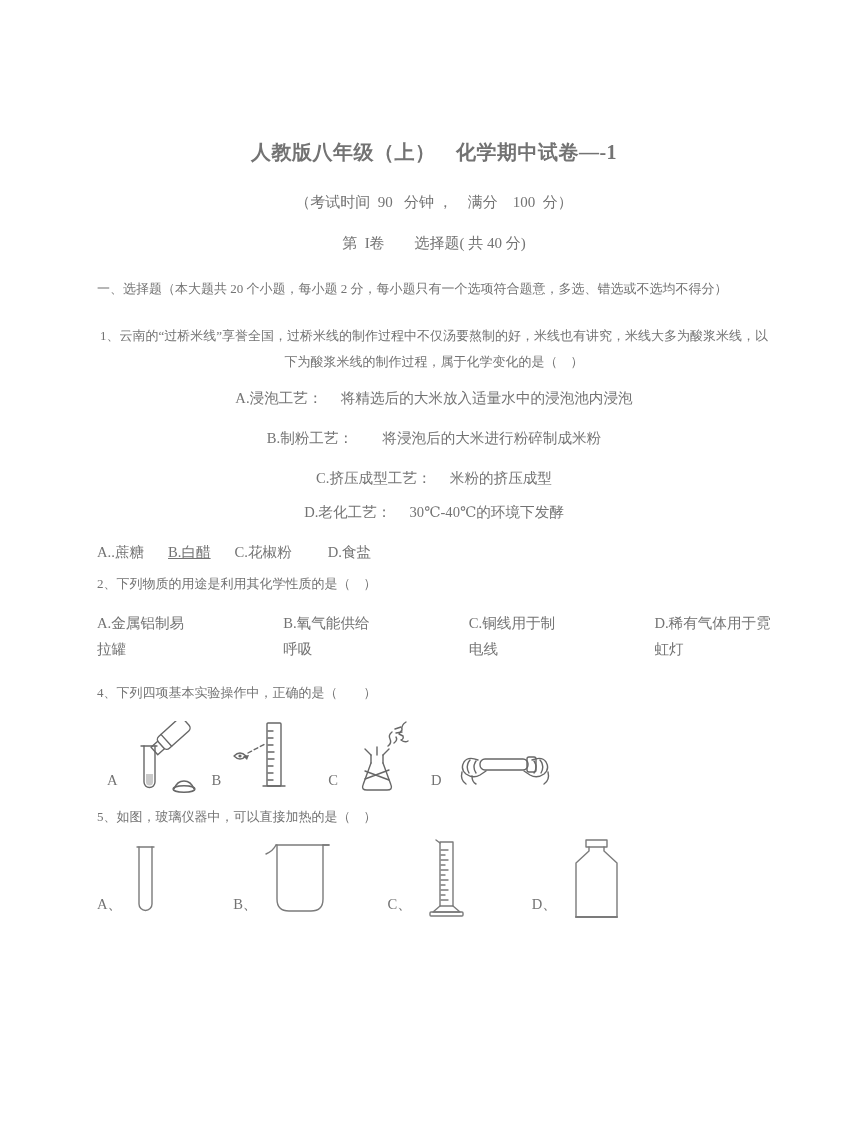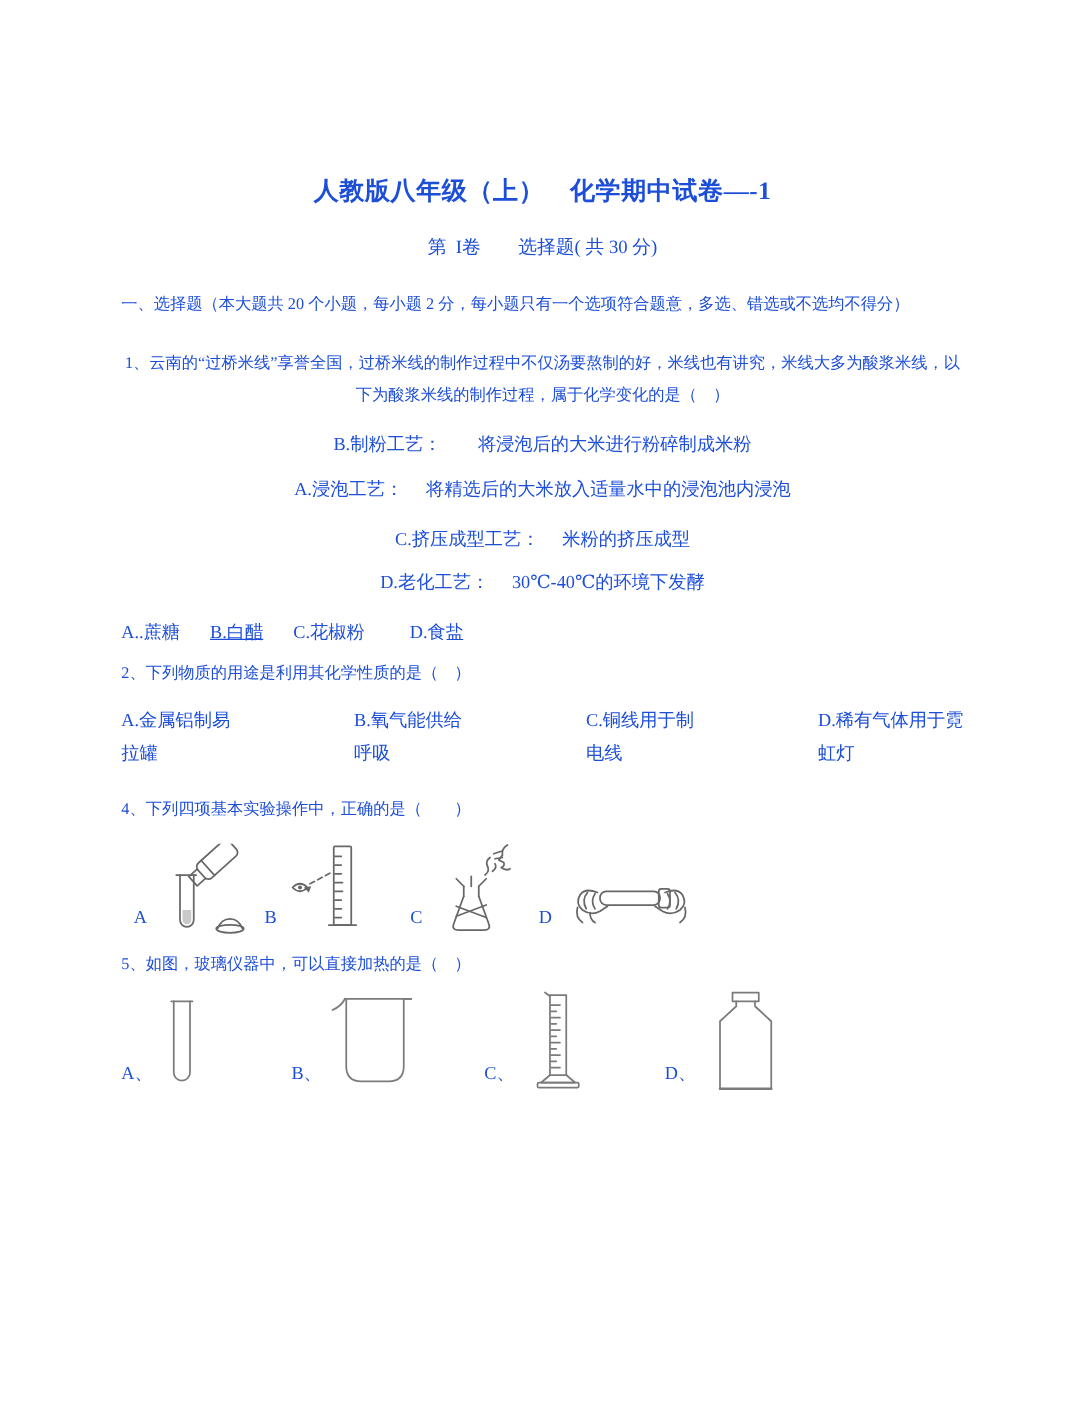--- a/index.html
+++ b/index.html
@@ -1,19 +1,19 @@
 <!DOCTYPE html>
 <html><head>
 <meta charset="utf-8">
 <style>
   html,body{margin:0;padding:0;background:#ffffff;}
   .page{
     width:866px;height:1122px;background:#ffffff;box-sizing:border-box;
     padding:139px 95px 0 97px;position:relative;overflow:hidden;
-    font-family:"Liberation Serif","DejaVu Serif",serif;color:#1d4ed8;
+    font-family:"Liberation Serif","DejaVu Serif",serif;color:#737373;
   }
   .title{font-size:20px;font-weight:700;text-align:center;margin:0;letter-spacing:.5px;}
   .info{font-size:15px;text-align:center;margin:27px 0 0;white-space:pre-wrap;}
   .section-header{font-size:15px;text-align:center;margin:22px 0 0;white-space:pre-wrap;}
   .para{font-size:13px;line-height:26px;margin:0;white-space:pre-wrap;}
   .intro{margin-top:23px;}
   .q{margin:0;}
   .q1{margin-top:21px;text-align:center;}
   .opt-line{font-size:14.6px;line-height:26px;margin:14px 0 0;white-space:pre-wrap;}
   .q1 .o1{margin-top:10px;}
@@ -41,27 +41,28 @@
   .q5-figs .fig{stroke:#7b7b7b;}
   .fill{fill:#676767;stroke:none;}
   .shade{fill:#9c9c9c;stroke:none;opacity:.55;}
 </style>
 </head>
 <body>
 
 <main class="page">
 
   <h1 class="title">人教版八年级（上）　化学期中试卷—-1</h1>
-  <p class="section-header">第  I卷　　选择题( 共 30 分)</p>
+  <p class="info">（考试时间  90   分钟 ，    满分    100  分）</p>
+  <p class="section-header">第  I卷　　选择题( 共 40 分)</p>
   <p class="para intro">一、选择题（本大题共 20 个小题，每小题 2 分，每小题只有一个选项符合题意，多选、错选或不选均不得分）</p>
 
   <section class="q q1">
     <p class="para stem">1、云南的“过桥米线”享誉全国，过桥米线的制作过程中不仅汤要熬制的好，米线也有讲究，米线大多为酸浆米线，以下为酸浆米线的制作过程，属于化学变化的是（　）</p>
+    <p class="opt-line o1">A.浸泡工艺：　 将精选后的大米放入适量水中的浸泡池内浸泡</p>
     <p class="opt-line o2">B.制粉工艺：　　将浸泡后的大米进行粉碎制成米粉</p>
-    <p class="opt-line o1">A.浸泡工艺：　 将精选后的大米放入适量水中的浸泡池内浸泡</p>
     <p class="opt-line o3">C.挤压成型工艺：　 米粉的挤压成型</p>
     <p class="opt-line o4">D.老化工艺：　 30℃-40℃的环境下发酵</p>
   </section>
 
   <section class="q q2">
     <p class="opt-row q2-opts">
       <span>A..蔗糖</span>
       <span>B.白醋</span>
       <span>C.花椒粉</span>
       <span>D.食盐</span>

